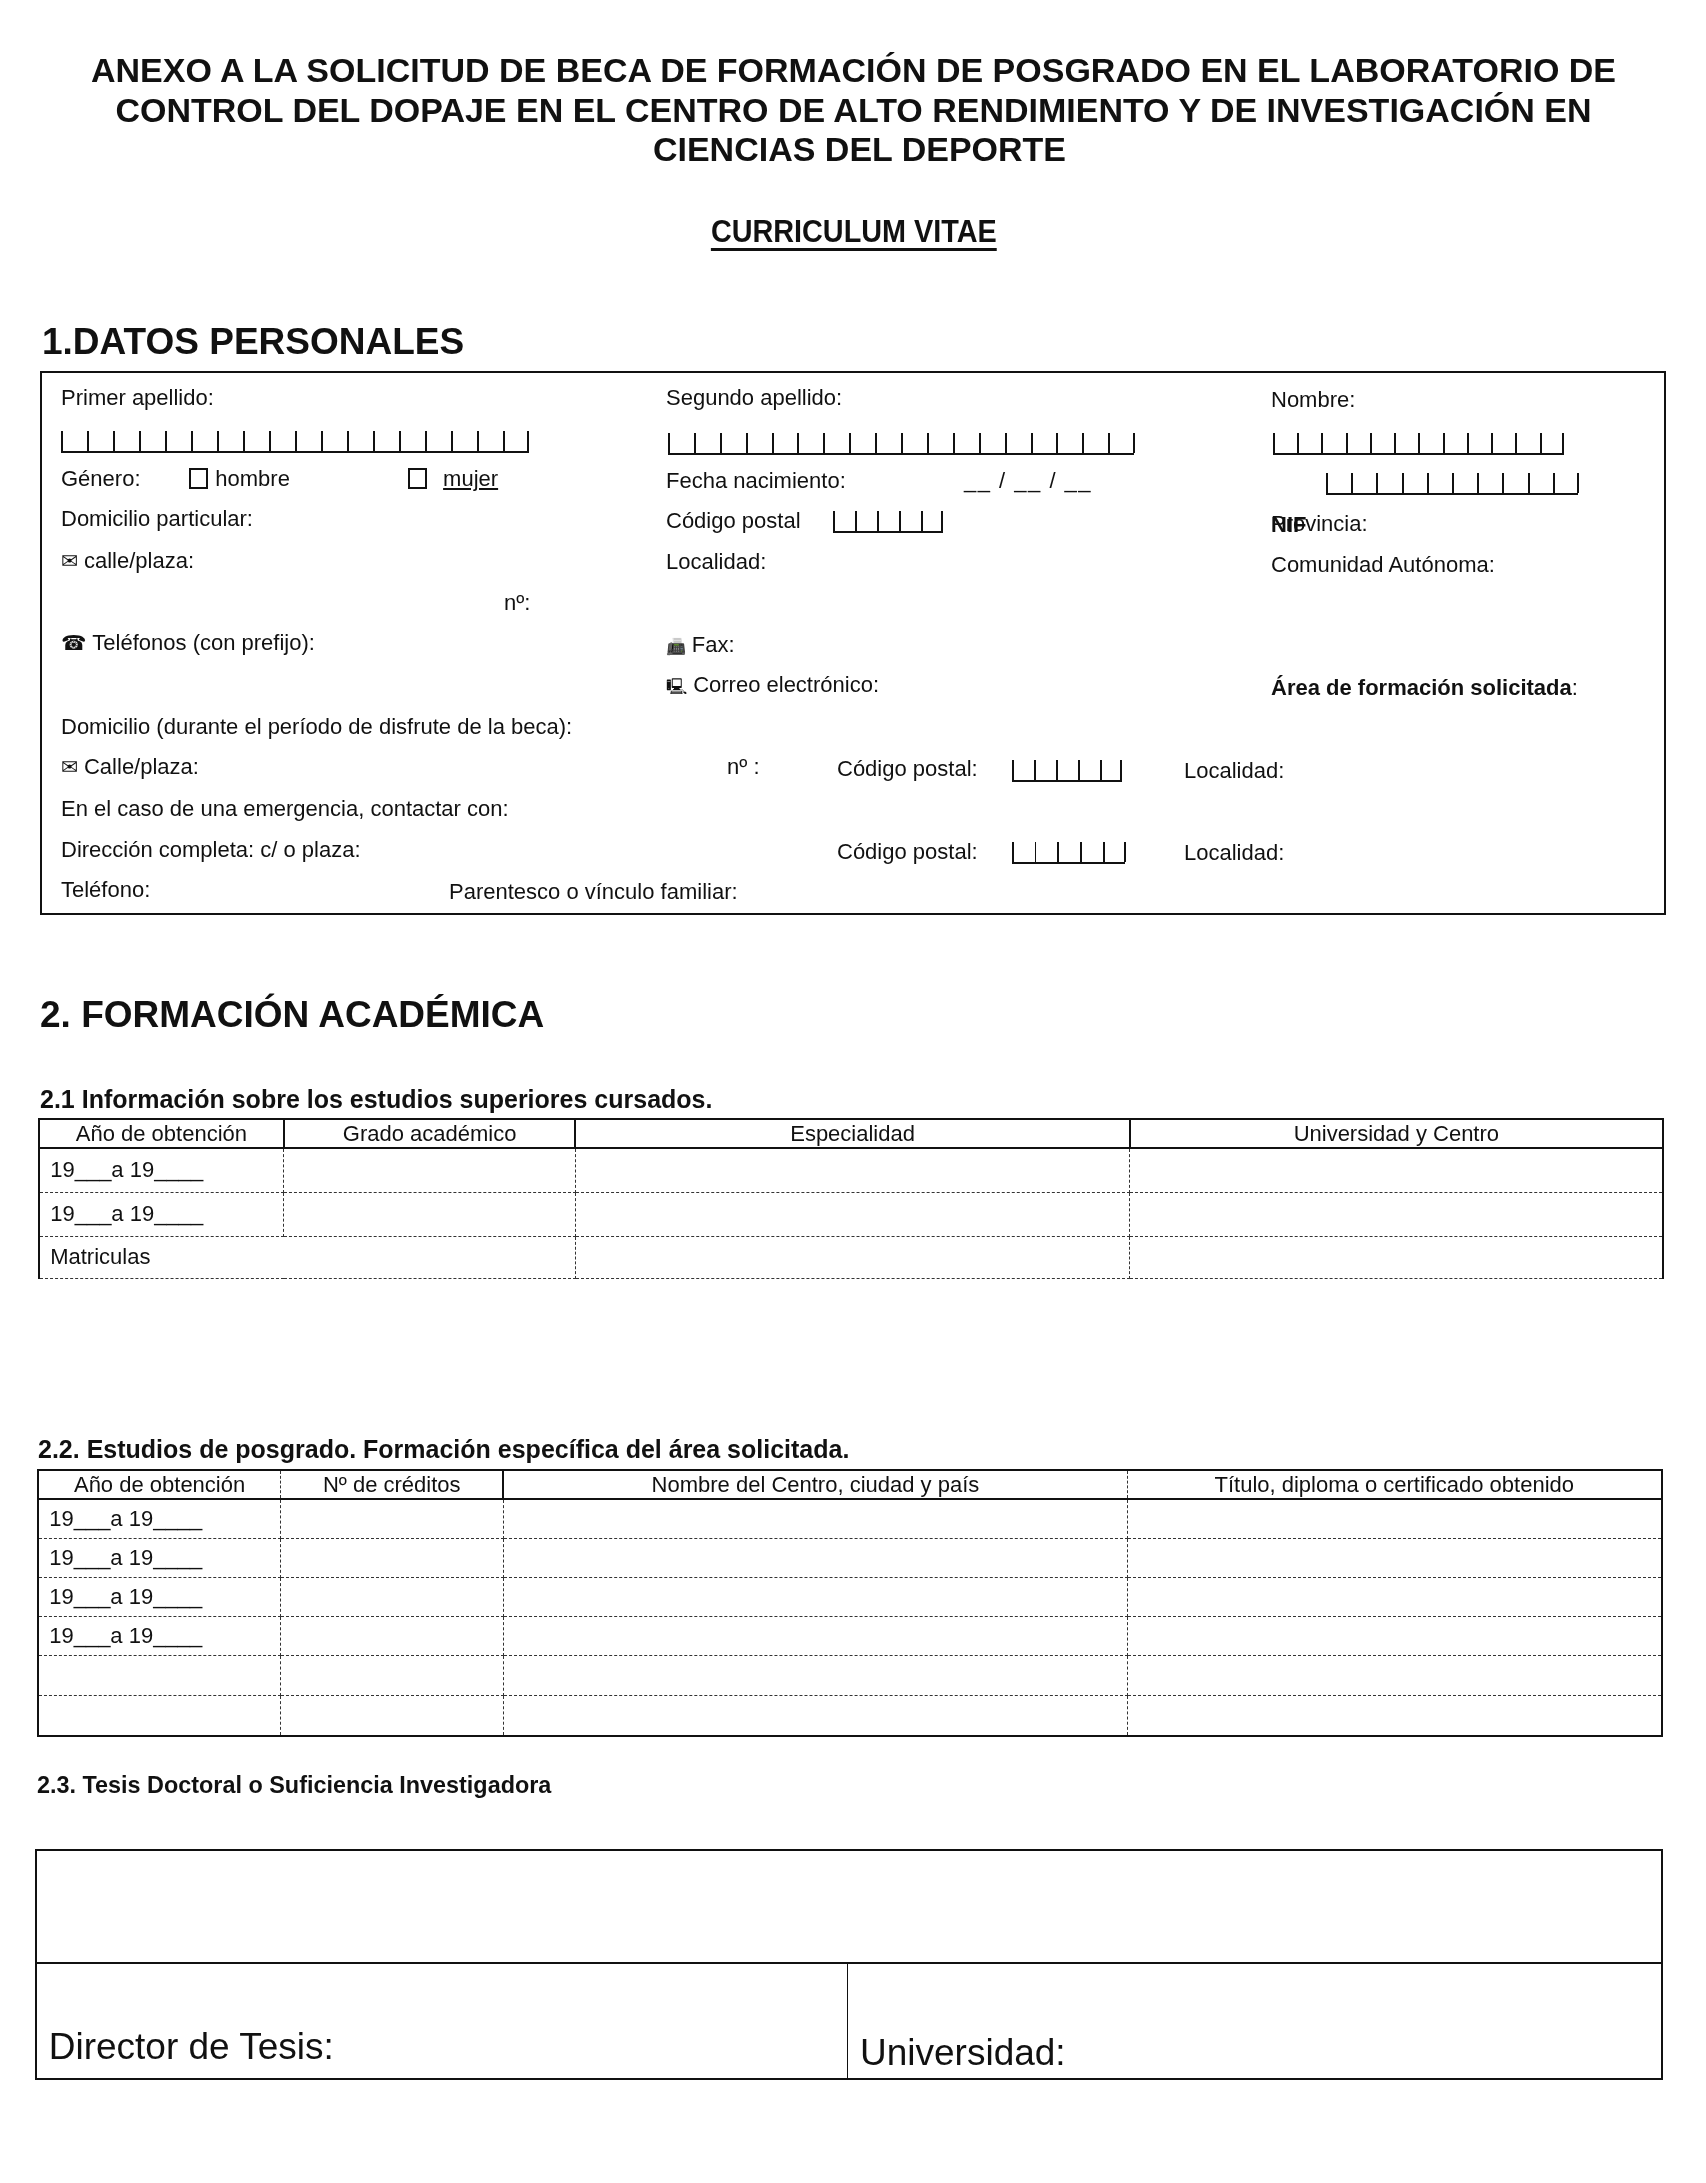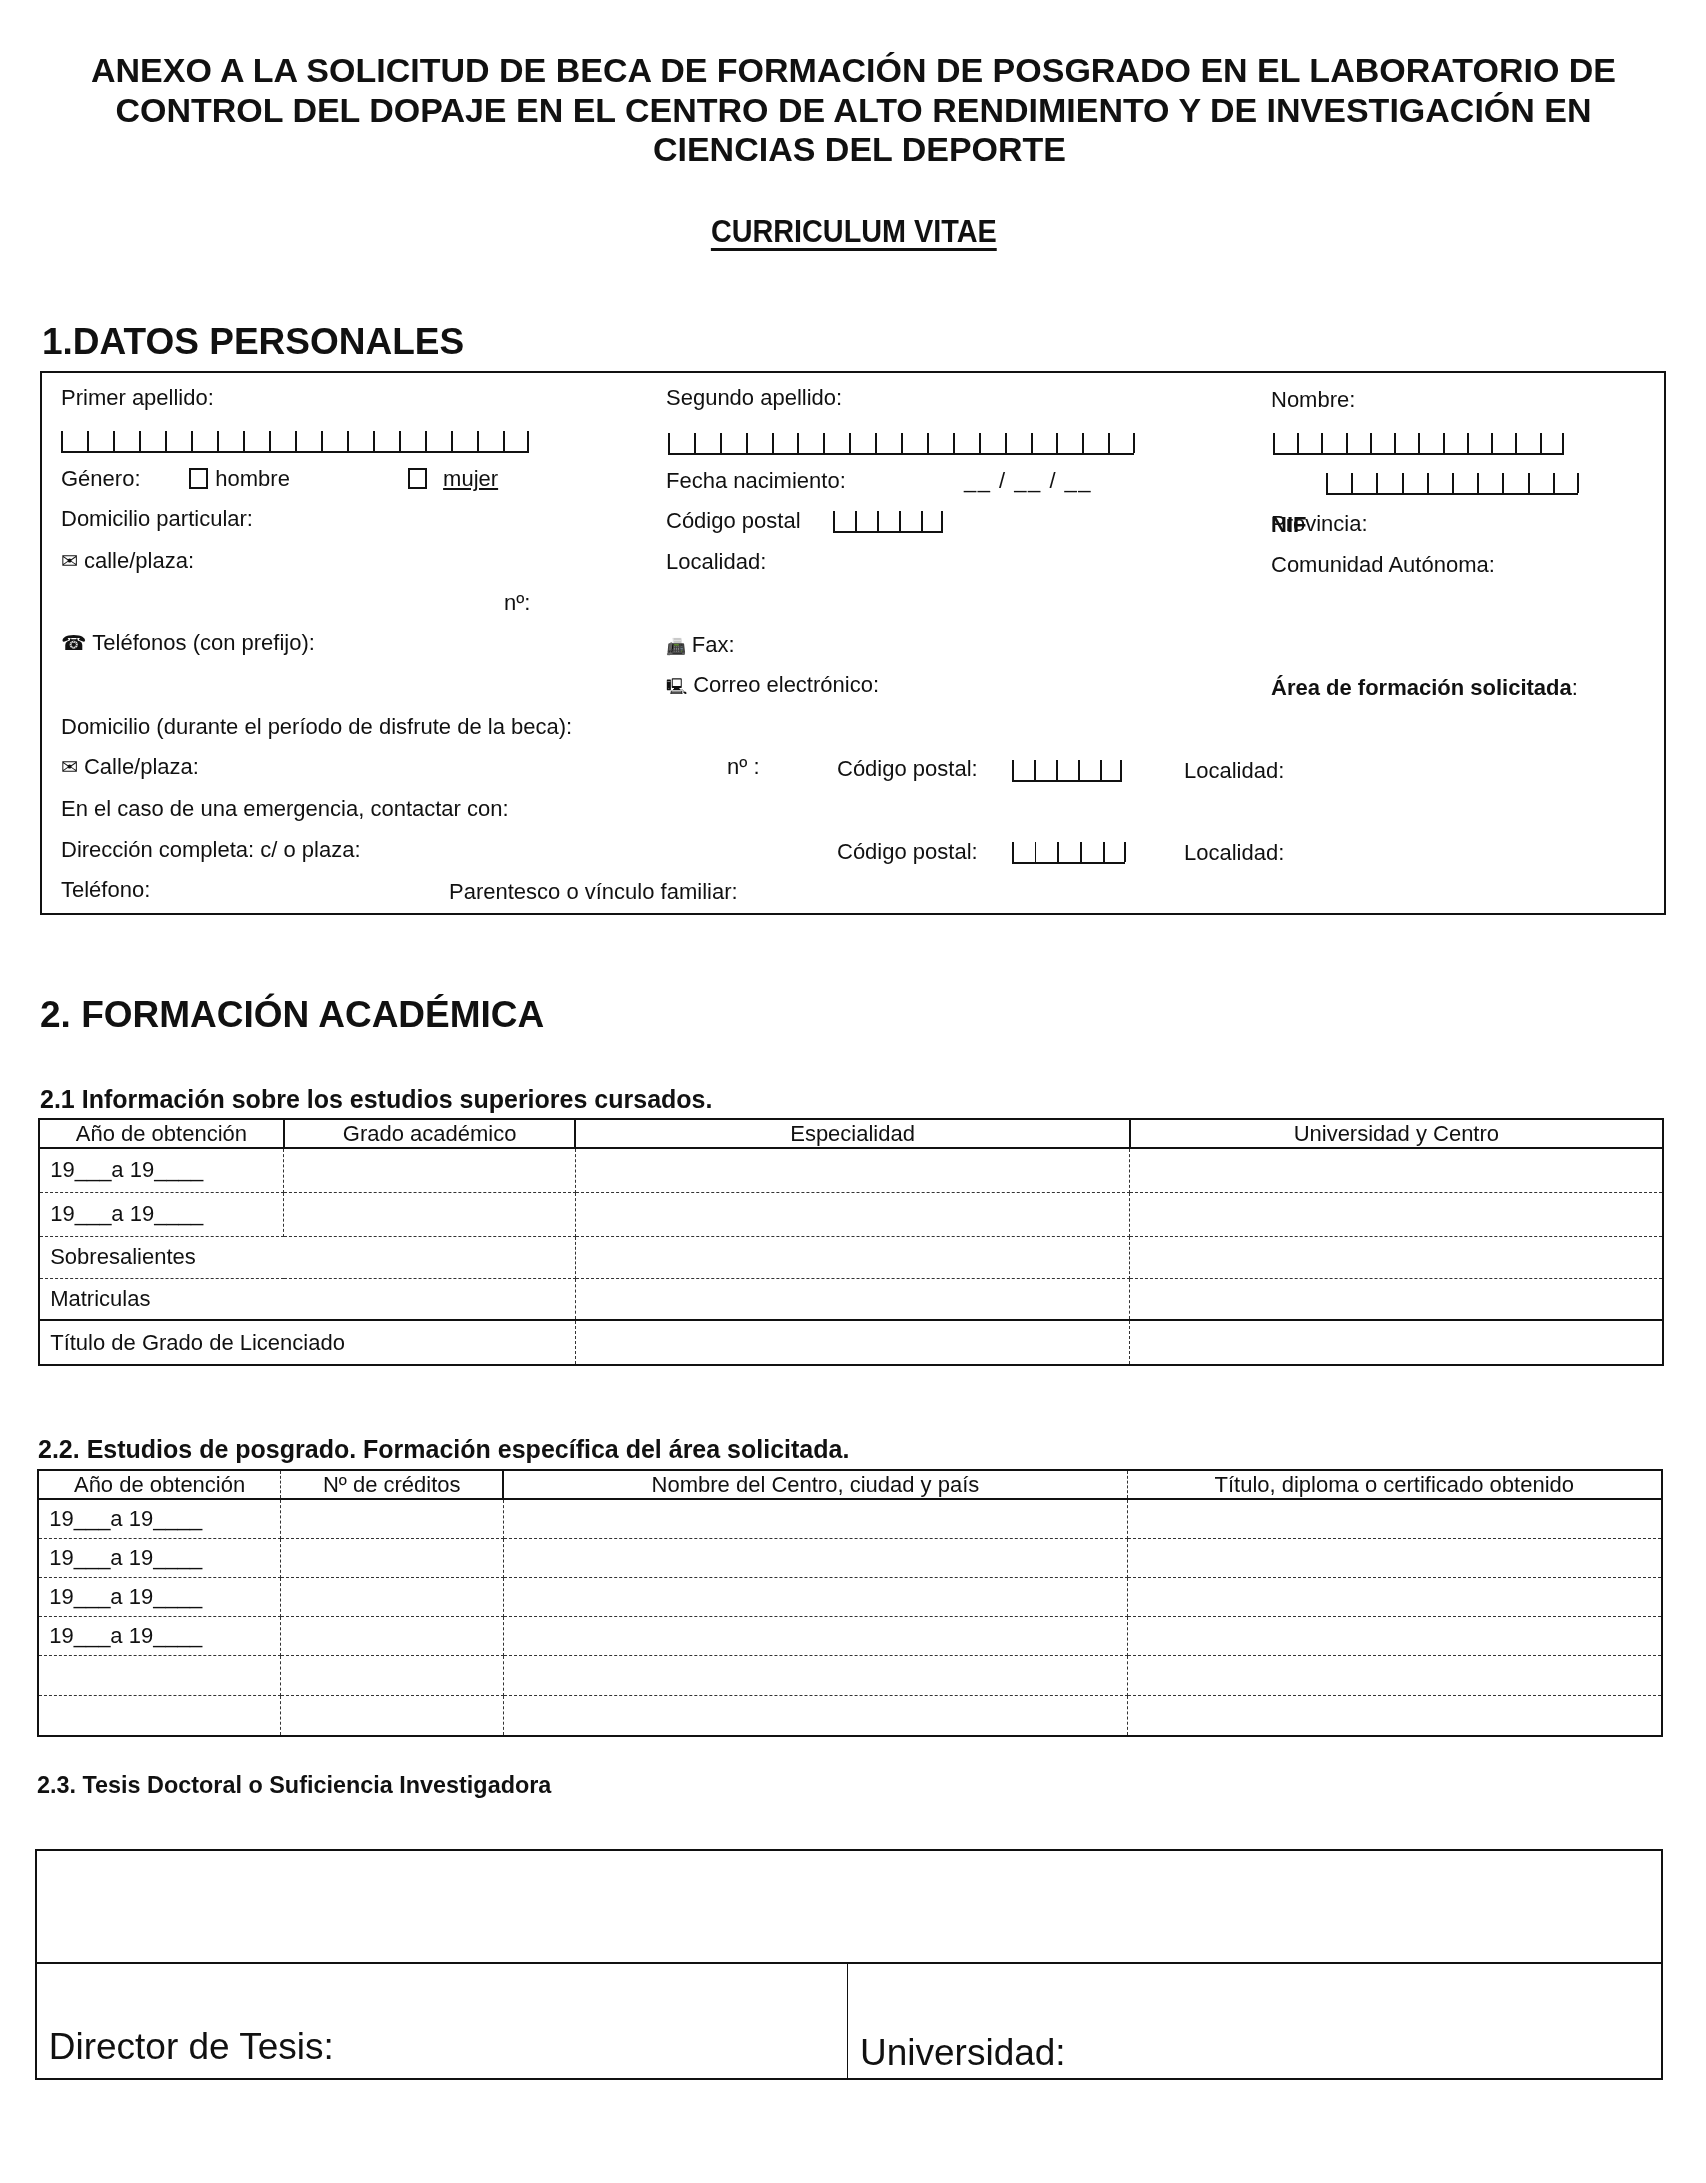--- a/index.html
+++ b/index.html
@@ -222,31 +222,21 @@
     <td></td>
     <td class="sr"></td>
   </tr>
   <tr style="height:44px;">
     <td class="sb">19___a 19____</td>
     <td></td>
     <td></td>
     <td class="sr"></td>
   </tr>
   <tr style="height:42px;">
-    <td class="sb" colspan="2" style="border-right:0.7px dashed #333;">Sobresalientes</td>
-    <td></td>
-    <td class="sr"></td>
-  </tr>
-  <tr style="height:42px;">
     <td class="sb" colspan="2">Matriculas</td>
-    <td></td>
-    <td class="sr"></td>
-  </tr>
-  <tr class="tt bt" style="height:45px;">
-    <td class="sb" colspan="2">Título de Grado de Licenciado</td>
     <td></td>
     <td class="sr"></td>
   </tr>
 </tbody>
   </table>
 
 <div class="h2" style="left:38px; top:1435px;">2.2. Estudios de posgrado. Formación específica del área solicitada.</div>
 <table class="grid" id="tbl22" style="left:37px; top:1469px; width:1626px;">
   <colgroup>
       <col style="width:243px">

